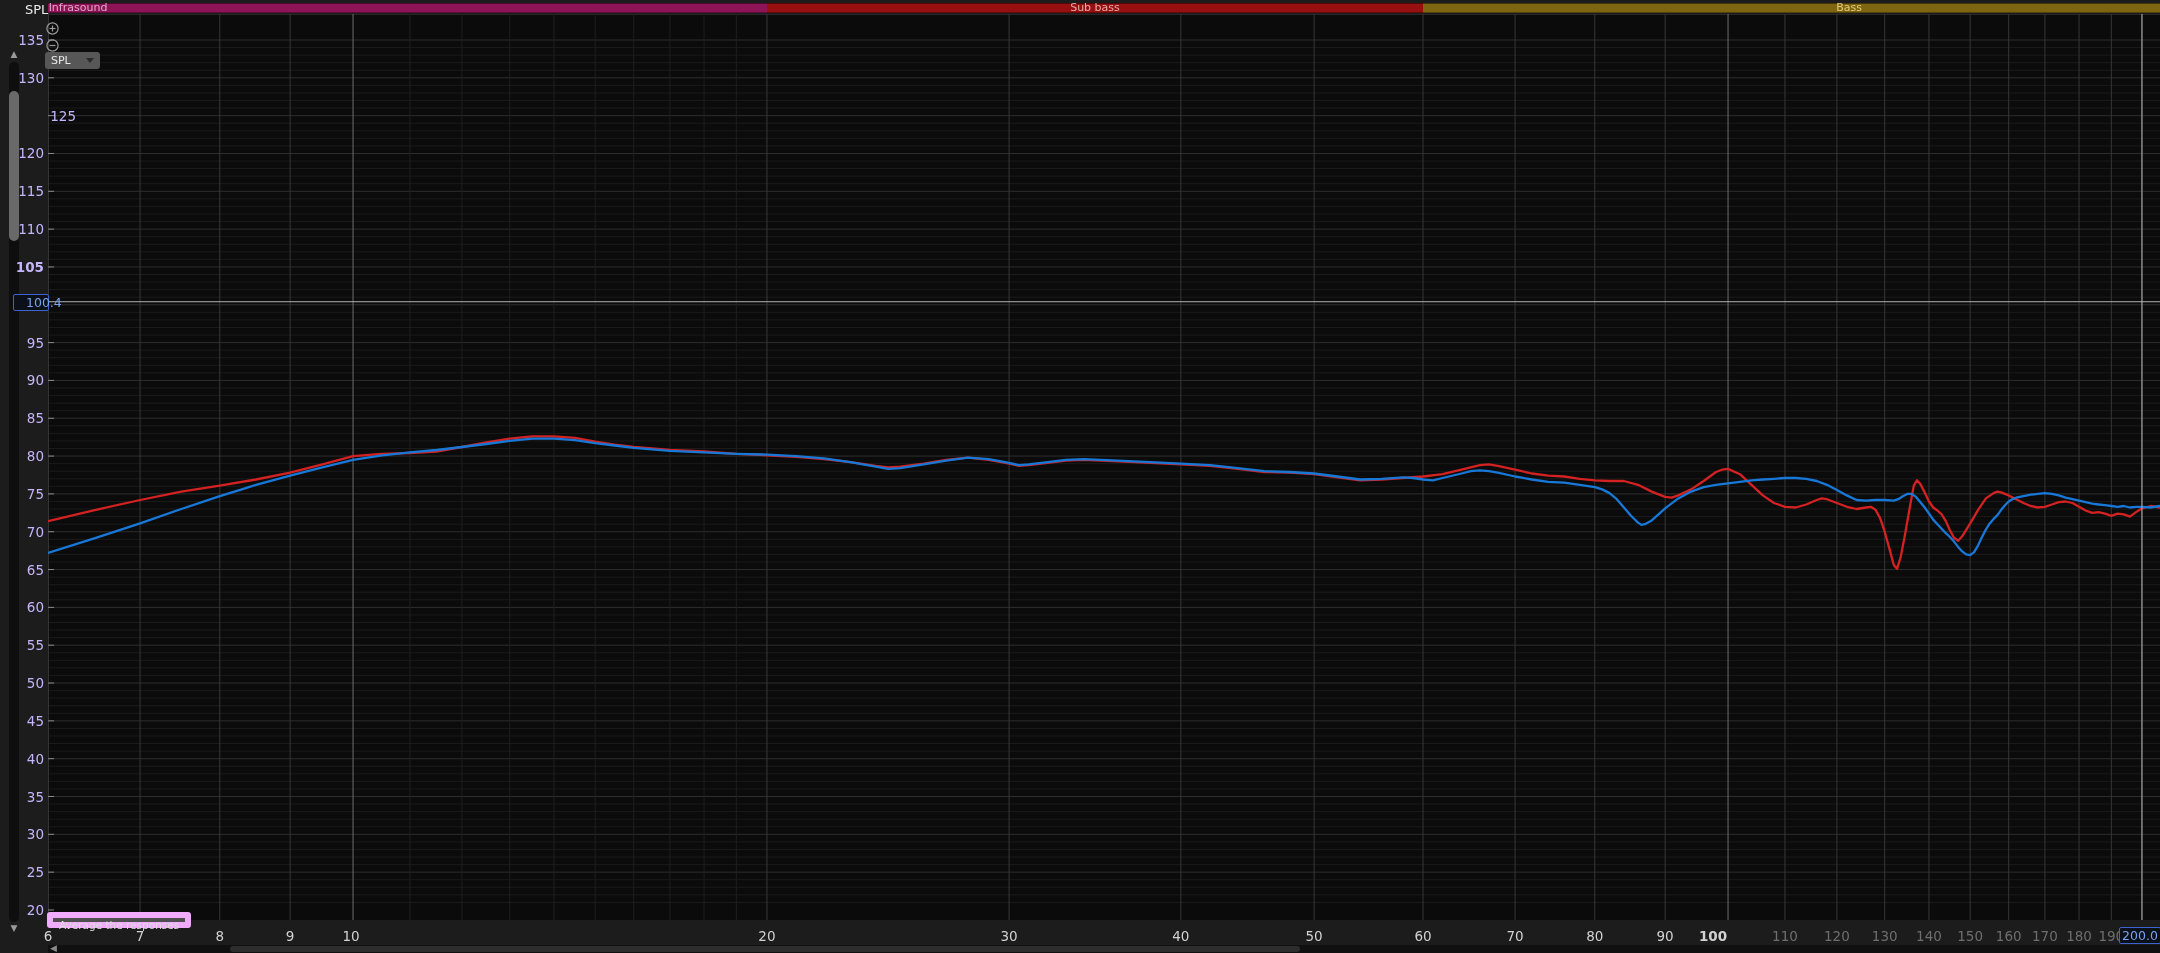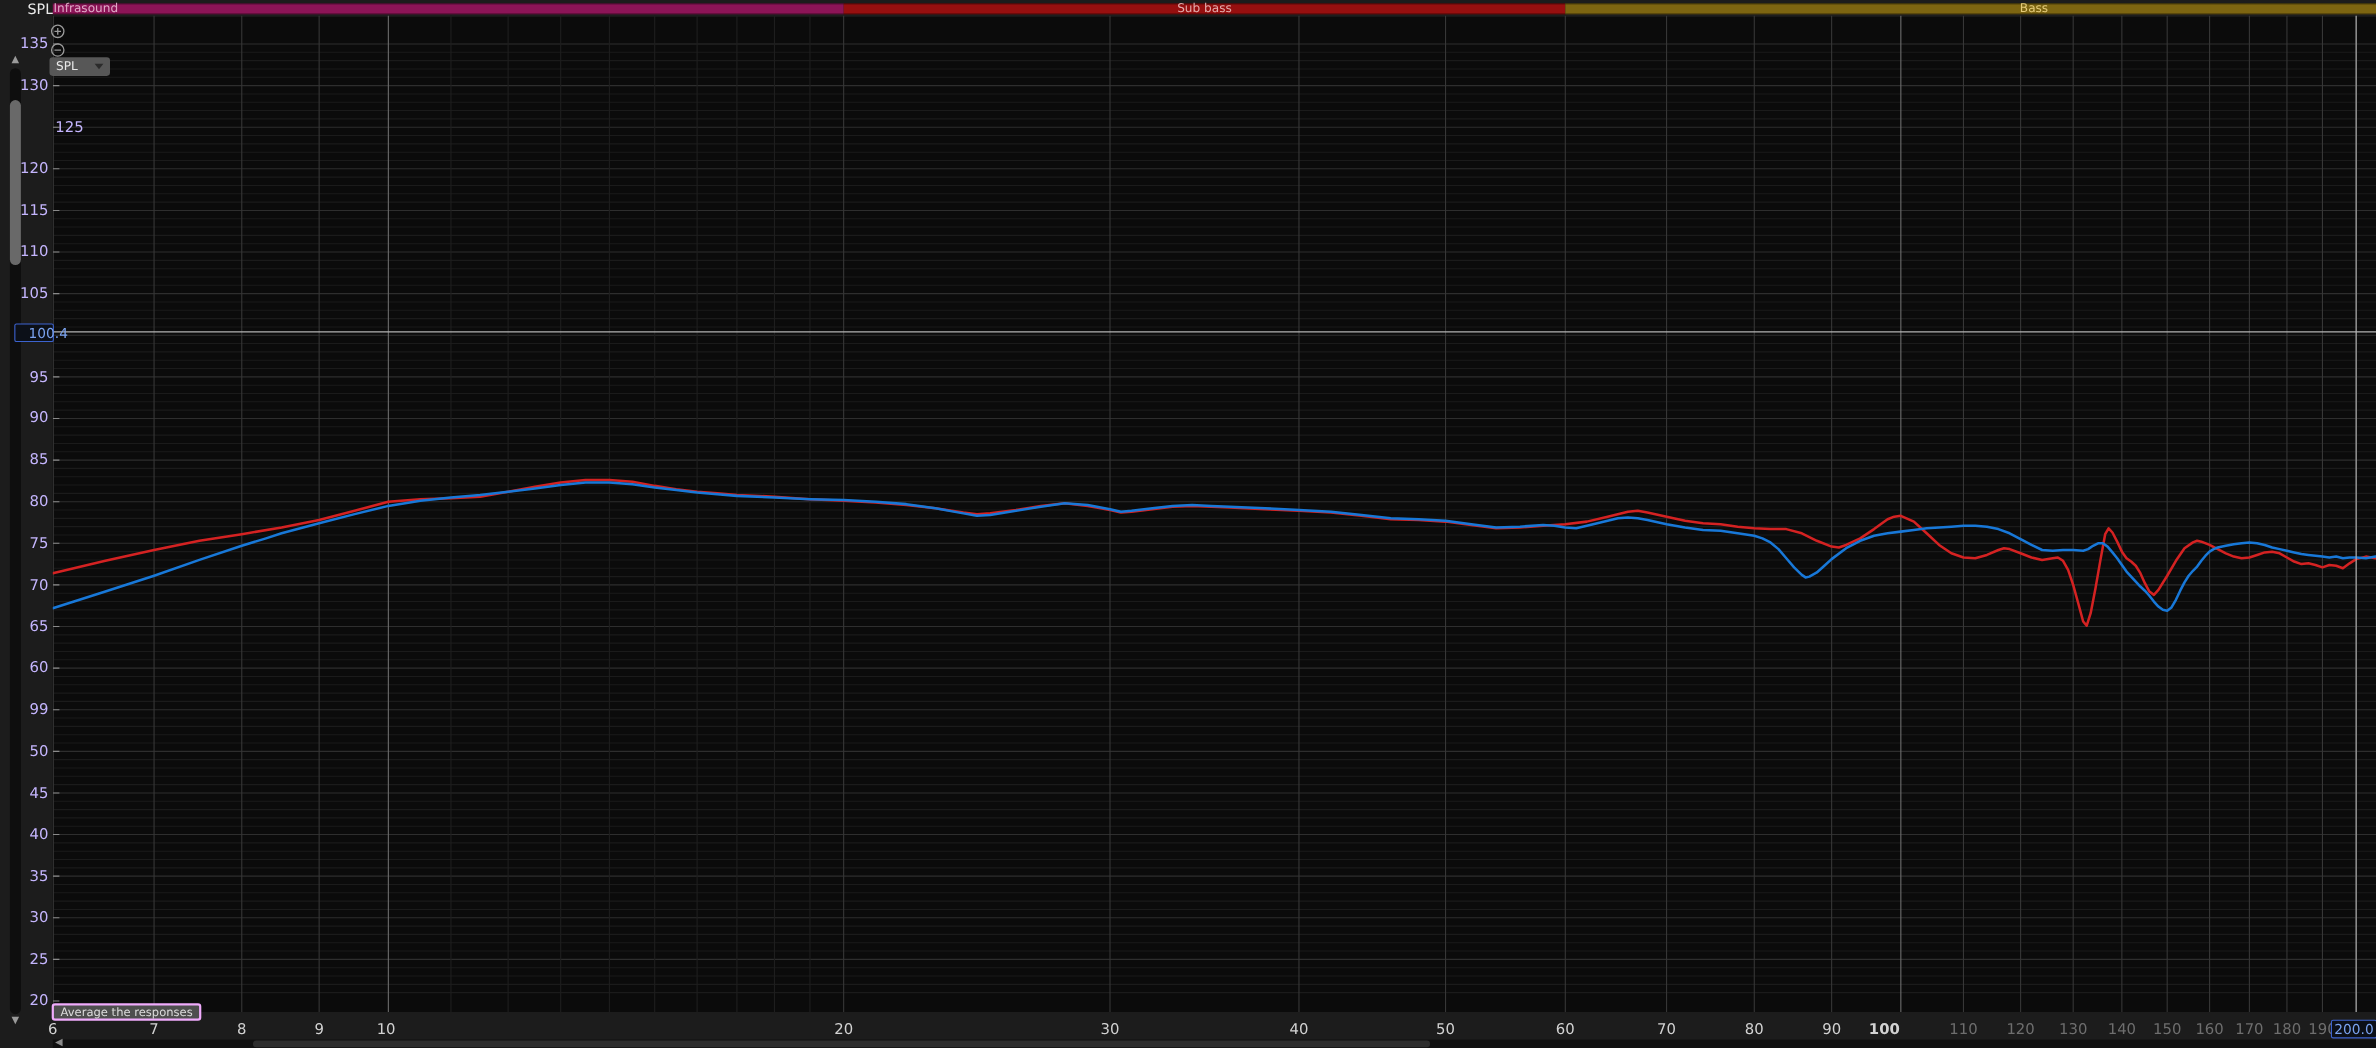--- a/index.html
+++ b/index.html
@@ -21,21 +21,21 @@
   #plot-svg{position:absolute;left:48px;top:14px;}
   
   .band{position:absolute;top:3px;height:10px;box-sizing:border-box;border-top:1px solid rgba(0,0,0,.45);border-bottom:1px solid rgba(0,0,0,.35);}
   .band-label{position:absolute;top:2px;height:12px;line-height:11px;font-size:11px;transform:translateX(-50%);white-space:nowrap;}
   
   .zoom-btn{position:absolute;left:45px;width:15px;height:15px;cursor:pointer;}
   #spl-dropdown{position:absolute;left:45px;top:52px;width:55px;height:17px;background:#575757;border-radius:3px;
     display:flex;align-items:center;justify-content:space-between;padding:0 6px;box-sizing:border-box;cursor:pointer;}
   #spl-dropdown .dd-label{font-size:11px;color:#e8e8e8;}
   #spl-dropdown .dd-arrow{width:0;height:0;border-left:4px solid transparent;border-right:4px solid transparent;border-top:5px solid #2b2b2b;}
-  #avg-button{position:absolute;left:47px;top:912px;height:16px;background:#4e4e4e;border:2px solid #f0abfc;border-radius:3px;
+  #avg-button{position:absolute;left:47px;top:912px;height:16px;background:#4e4e4e;border:6px solid #f0abfc;border-radius:3px;
     font-size:10.5px;color:#dcdcdc;line-height:14px;padding:0 6px;white-space:nowrap;box-sizing:border-box;cursor:pointer;}
   
   .ylab{position:absolute;left:0;width:44px;text-align:right;font-size:13.5px;color:#c4b5fd;line-height:16px;}
   .xlab{position:absolute;top:928px;width:60px;margin-left:-30px;text-align:center;font-size:13.5px;color:#d2d2d2;line-height:16px;}
   .xlab.dim{color:#6e6e6e;}
   .cursor-box{position:absolute;box-sizing:border-box;border:1px solid #3c63cf;background:#0c1018;border-radius:2px;
     color:#7aa2ee;font-size:12.5px;text-align:center;line-height:15px;}
   #cursor-spl-box{left:13px;top:294px;width:36px;height:17px;padding-left:12px;}
   #cursor-freq-box{left:2119px;top:927px;width:42px;height:17px;}
   
@@ -263,30 +263,30 @@
 
   <div id="avg-button">Average the responses</div>
 
   <div id="axis-layer">
       <div class="ylab" style="top: 32px;">135</div>
       <div class="ylab" style="top: 69.825px;">130</div>
       <div class="ylab" style="top: 107.65px; margin-left: 32px;">125</div>
       <div class="ylab" style="top: 145.475px;">120</div>
       <div class="ylab" style="top: 183.3px;">115</div>
       <div class="ylab" style="top: 221.125px;">110</div>
-      <div class="ylab" style="top: 258.95px;">105</div>
+      <div class="ylab" style="top: 258.95px; font-weight: bold;">105</div>
       <div class="ylab" style="top: 334.6px;">95</div>
       <div class="ylab" style="top: 372.425px;">90</div>
       <div class="ylab" style="top: 410.25px;">85</div>
       <div class="ylab" style="top: 448.075px;">80</div>
       <div class="ylab" style="top: 485.9px;">75</div>
       <div class="ylab" style="top: 523.725px;">70</div>
       <div class="ylab" style="top: 561.55px;">65</div>
       <div class="ylab" style="top: 599.375px;">60</div>
-      <div class="ylab" style="top: 637.2px;">99</div>
+      <div class="ylab" style="top: 637.2px;">55</div>
       <div class="ylab" style="top: 675.025px;">50</div>
       <div class="ylab" style="top: 712.85px;">45</div>
       <div class="ylab" style="top: 750.675px;">40</div>
       <div class="ylab" style="top: 788.5px;">35</div>
       <div class="ylab" style="top: 826.325px;">30</div>
       <div class="ylab" style="top: 864.15px;">25</div>
       <div class="ylab" style="top: 901.975px;">20</div>
       <div class="xlab" style="left: 48px;">6</div>
       <div class="xlab" style="left: 140.052px;">7</div>
       <div class="xlab" style="left: 219.791px;">8</div>

